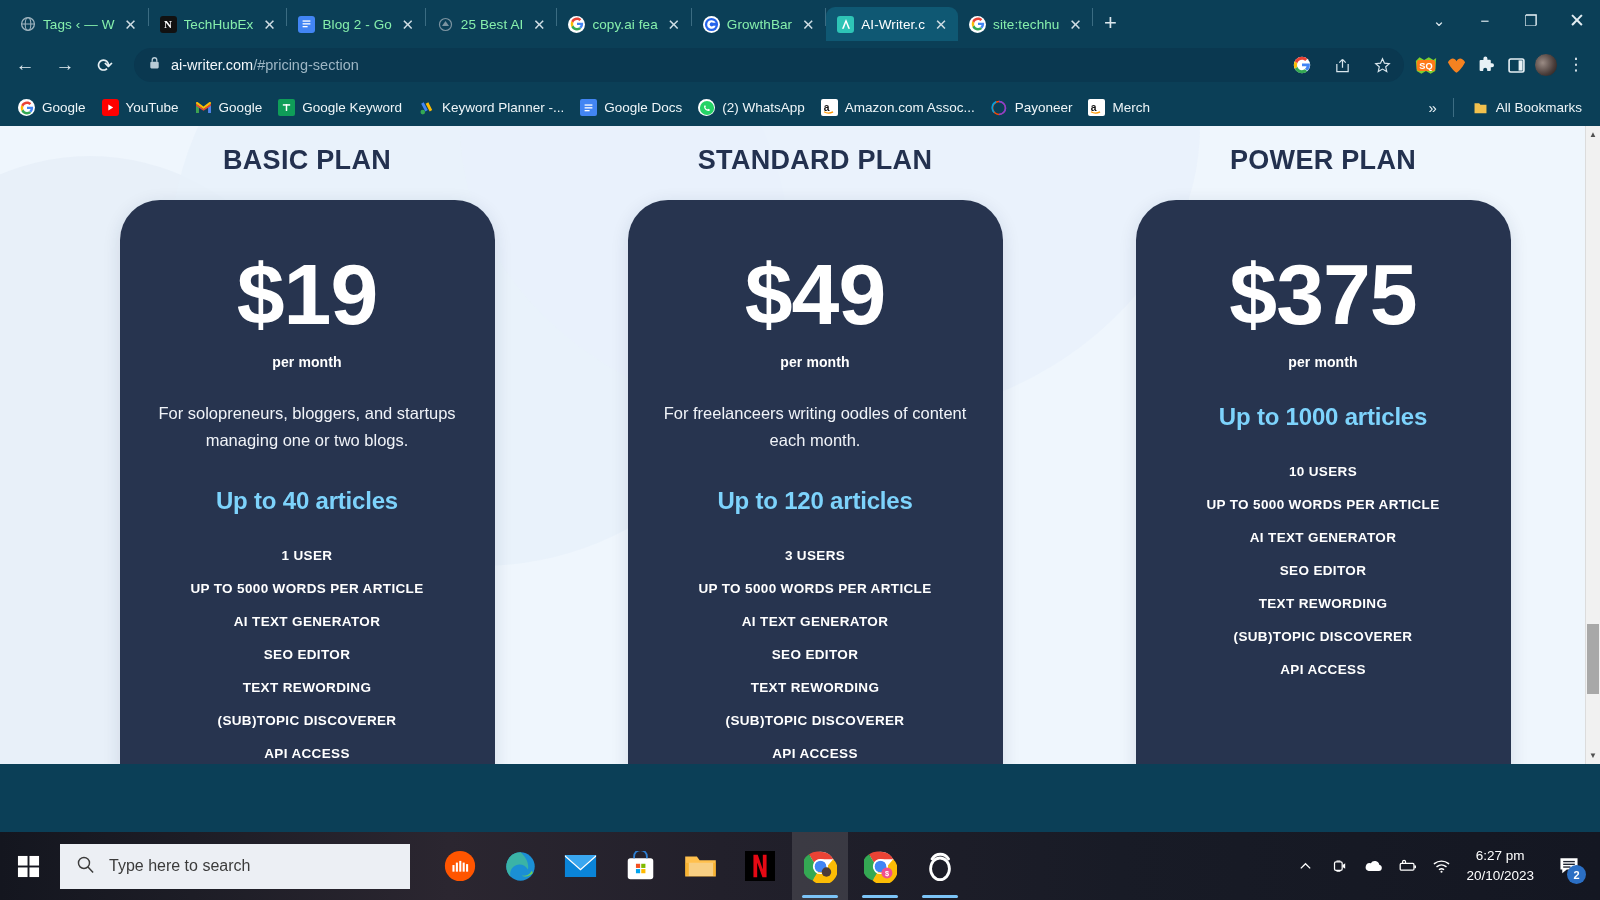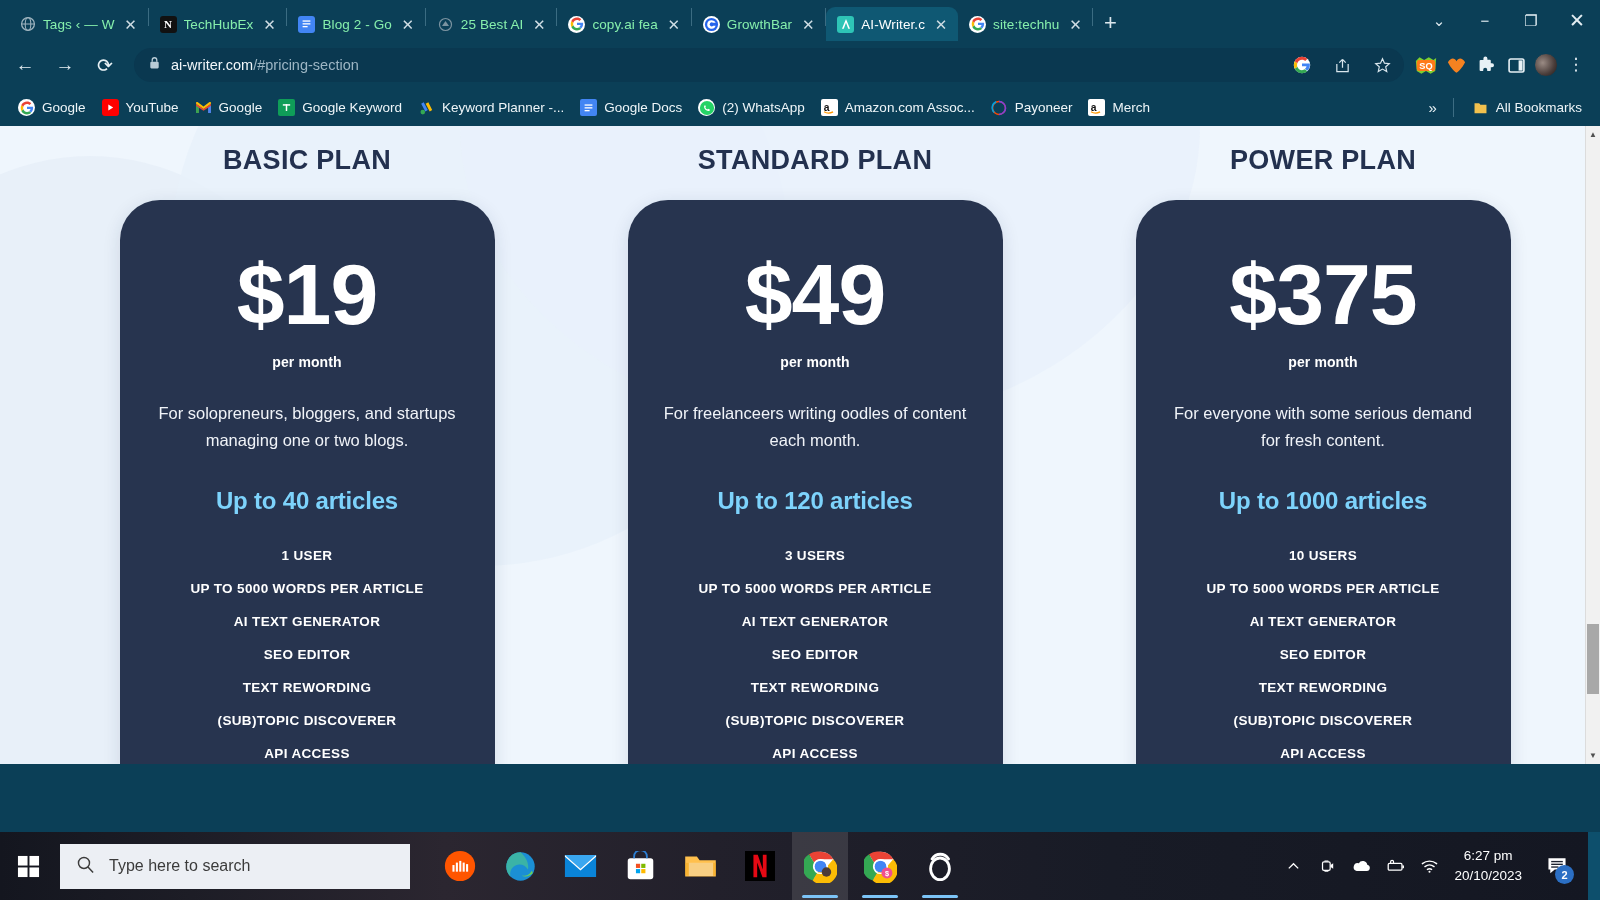--- a/index.html
+++ b/index.html
@@ -124,21 +124,21 @@
   #scrollbar { position:absolute; right:0; top:0; bottom:0; width:15px;
      background:#f1f1f1; border-left:1px solid #dcdcdc; }
   .sb-arrow { height:17px; display:flex; align-items:center;
      justify-content:center; color:#505050; font-size:8px; }
   #sb-up { position:absolute; top:0; left:0; right:0; }
   #sb-down { position:absolute; bottom:0; left:0; right:0; }
   #sb-thumb { position:absolute; left:1px; right:1px; top:498px;
      height:70px; background:#a8a8a8; }
 
   
-  #taskbar { position:absolute; left:0; right:12px; bottom:0; height:68px;
+  #taskbar { position:absolute; left:0; right:0; bottom:0; height:68px;
      background:linear-gradient(90deg,#14161f 0%,#1d1d26 12%,#2b2630 28%,#22202b 45%,#181b26 70%,#141722 100%);
      display:flex; align-items:center; }
   #start { width:56px; height:68px; display:flex; align-items:center;
      justify-content:center; }
   #searchbox { width:350px; height:45px; background:#eceff4;
      display:flex; align-items:center; gap:14px; padding:0 16px;
      margin-left:4px; }
   #searchbox .sbtxt { font-size:16px; color:#3b3b3b; }
   #tb-apps { display:flex; align-items:center; gap:4px; margin-left:22px; }
   .tbicon { width:56px; height:68px; display:flex; align-items:center;
@@ -507,21 +507,20 @@
               <div class="feature">API ACCESS</div>
             </div>
           </div>
         </div>
 
         <div class="plan">
           <div class="plan-title">POWER PLAN</div>
           <div class="card">
             <div class="price">$375</div>
             <div class="permonth">per month</div>
-            <div class="desc">For everyone with some serious demand for fresh content.</div>
             <div class="articles">Up to 1000 articles</div>
             <div class="features">
               <div class="feature">10 USERS</div>
               <div class="feature">UP TO 5000 WORDS PER ARTICLE</div>
               <div class="feature">AI TEXT GENERATOR</div>
               <div class="feature">SEO EDITOR</div>
               <div class="feature">TEXT REWORDING</div>
               <div class="feature">(SUB)TOPIC DISCOVERER</div>
               <div class="feature">API ACCESS</div>
             </div>

